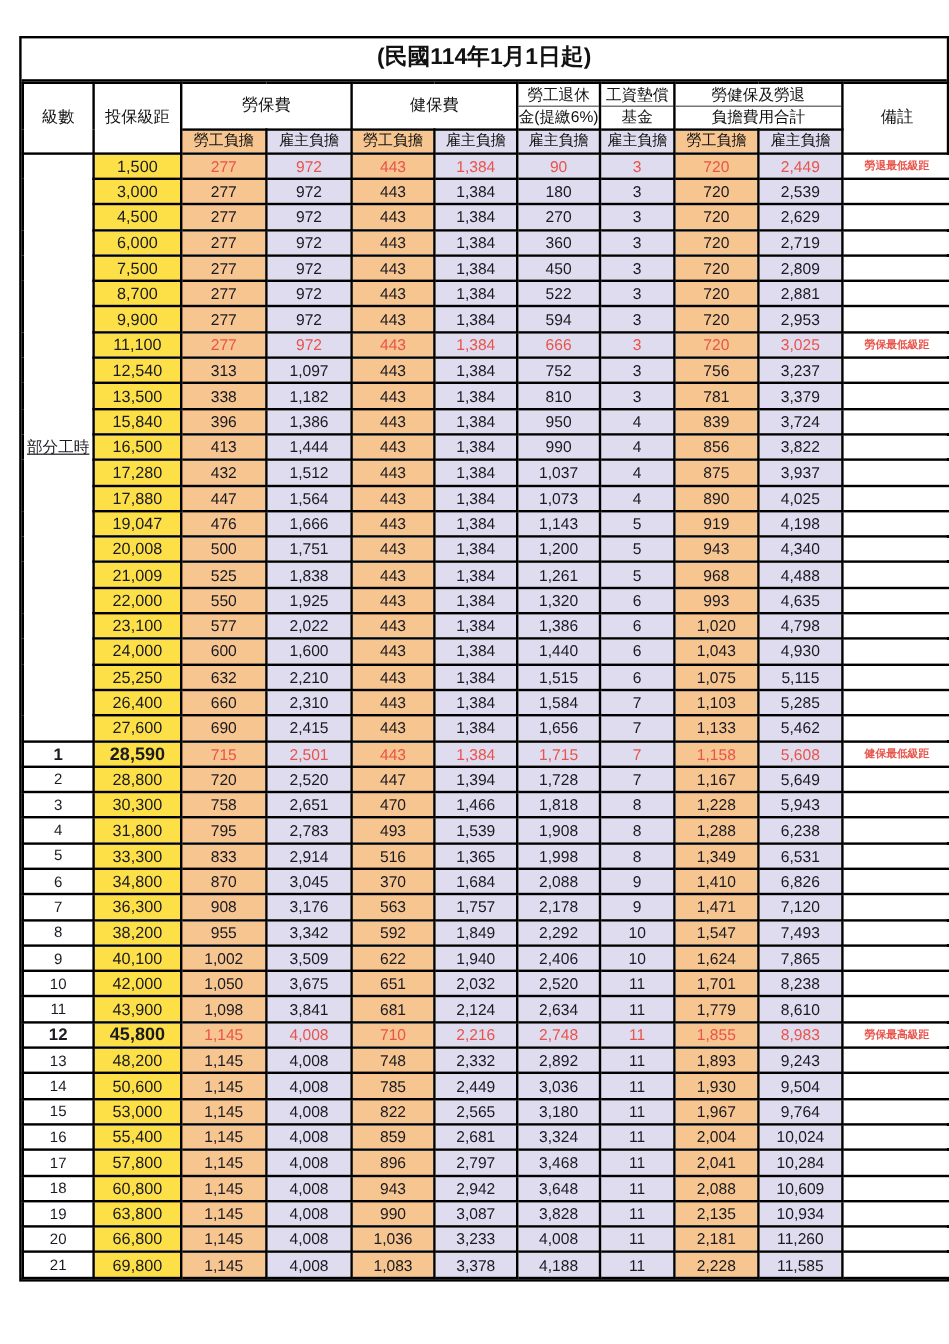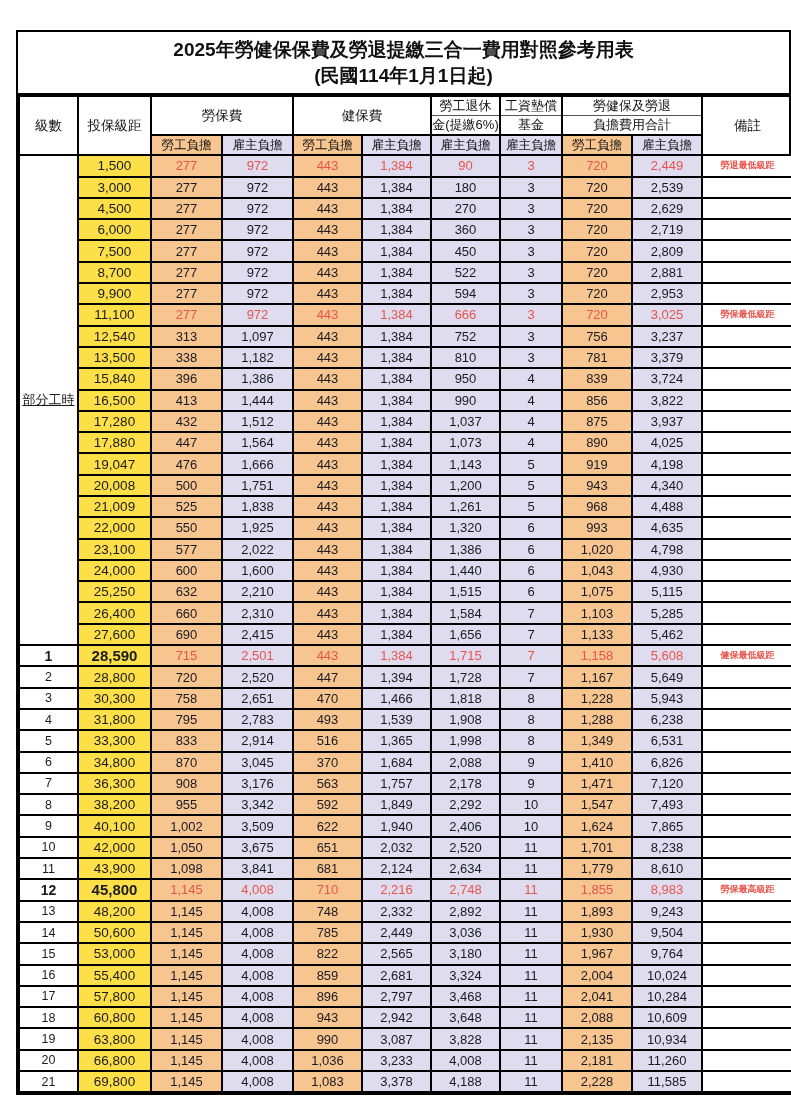--- a/index.html
+++ b/index.html
@@ -36,21 +36,20 @@
   tr.bold .c-bracket { font-size:15px; font-weight:700; }
   tr.bold .c-level   { font-size:14px; font-weight:700; }
 </style>
 </head>
 <body>
 
 <div class="page">
   <div class="sheet">
 
     <div class="title-block">
-      <div class="title">2025年勞健保保費及勞退提繳三合一費用對照參考用表</div>
       <div class="subtitle">(民國114年1月1日起)</div>
     </div>
 
     <table>
       <colgroup>
         <col style="width:59px">
           <col style="width:73px">
         <col style="width:71px">
           <col style="width:71px">
         <col style="width:69px">

